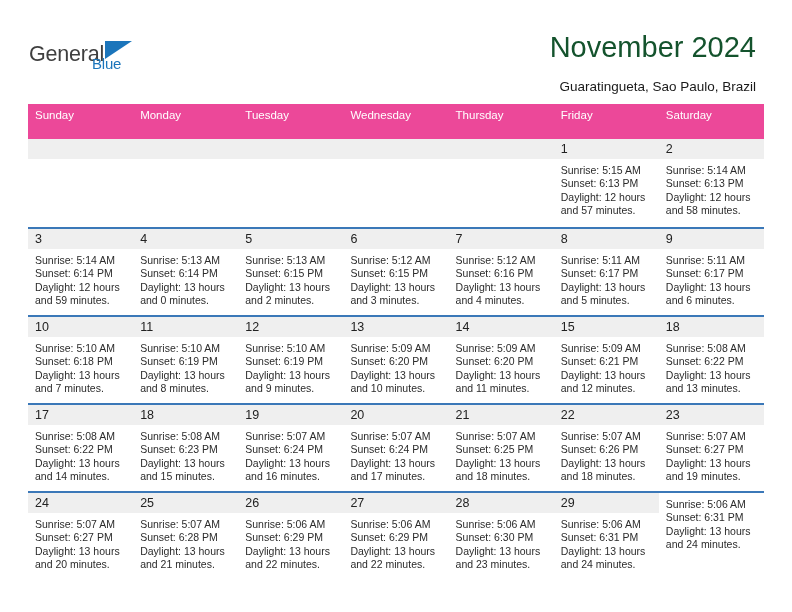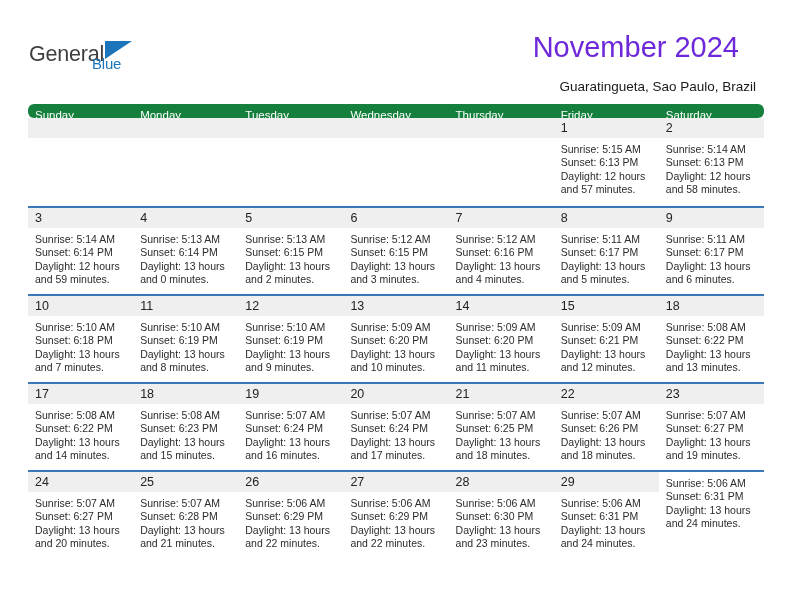--- a/index.html
+++ b/index.html
@@ -58,24 +58,24 @@
     position: absolute;
     left: 63px;
     top: 20px;
     font-size: 15px;
     letter-spacing: -0.2px;
     color: #1b75bb;
     line-height: 1;
   }
   .title {
     position: absolute;
-    right: 53px;
+    right: 36px;
     top: 33px;
     font-size: 29px;
-    color: #6d28d9;
+    color: #14532d;
     line-height: 1;
     white-space: nowrap;
   }
   .subtitle {
     position: absolute;
     right: 36px;
     top: 80px;
     font-size: 13.5px;
     color: #1a1a1a;
     line-height: 1;
@@ -84,23 +84,22 @@
 
   
   .calendar {
     position: absolute;
     left: 28px;
     top: 104px;
     width: 736px;
   }
   .weekday-row {
     display: flex;
-    background: #15803d;
-    height: 14px;
-    border-radius: 6px;
+    background: #ec4899;
+    height: 35px;
   }
   .weekday {
     flex: 1 1 0;
     color: #ffffff;
     font-size: 11.5px;
     line-height: 22px;
     padding-left: 7px;
     box-sizing: border-box;
     white-space: nowrap;
     overflow: hidden;

